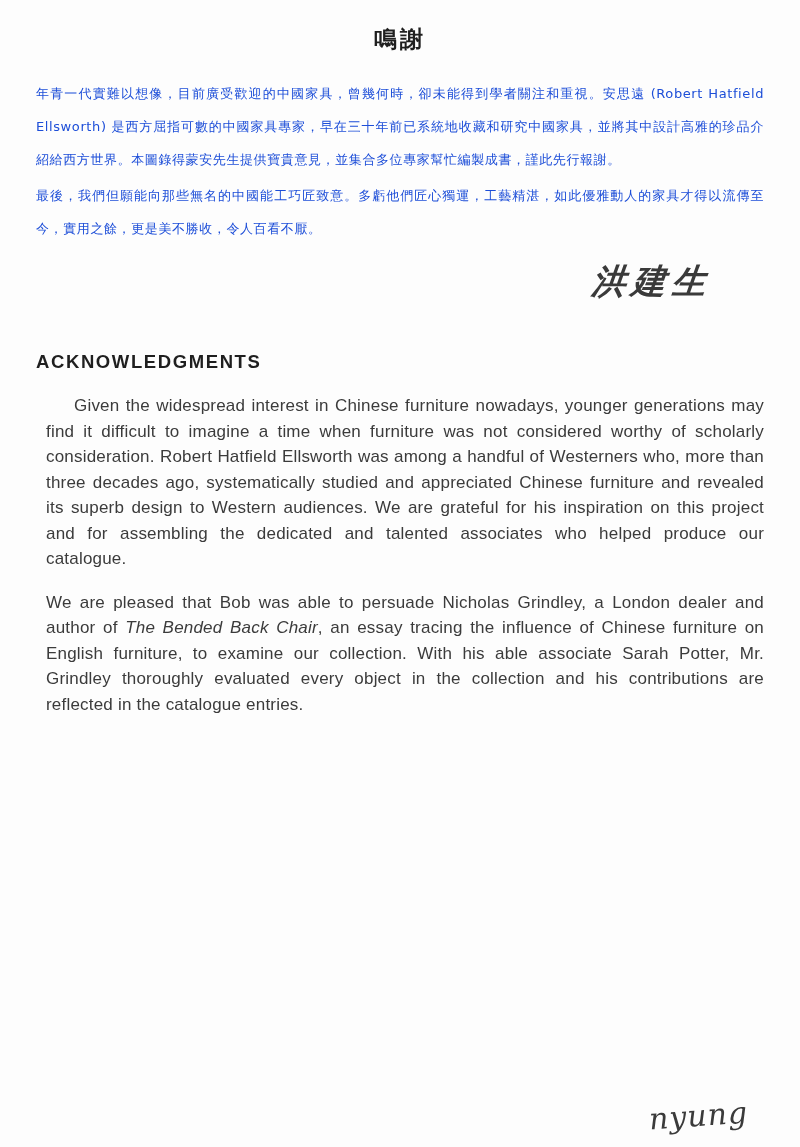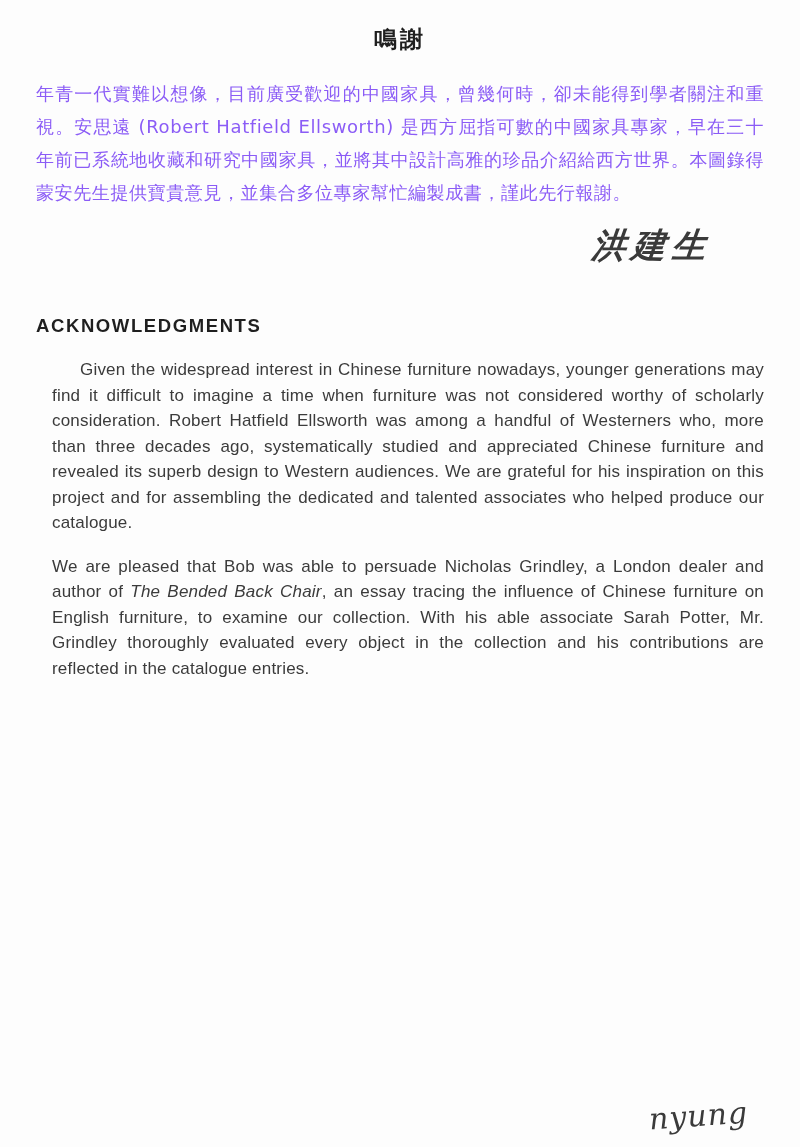--- a/index.html
+++ b/index.html
@@ -26,23 +26,23 @@
     text-align: center;
     font-family: "DejaVu Sans", "Liberation Sans", sans-serif;
     font-size: 23px;
     font-weight: 700;
     letter-spacing: 3px;
     color: #1f1f1f;
     margin: 6px 0 22px 0;
   }
   .cn-body {
     font-family: "DejaVu Sans", "Liberation Sans", sans-serif;
-    font-size: 18px;
+    font-size: 13px;
     line-height: 33px;
-    color: #8b5cf6;
+    color: #1d4ed8;
     text-align: justify;
     letter-spacing: 0.6px;
   }
   .cn-para {
     margin: 0 0 3px 0;
     text-indent: 0;
   }
   .cn-signature {
     margin-top: 14px;
     text-align: right;
@@ -65,21 +65,21 @@
   }
   .en-body {
     font-family: "Liberation Sans", sans-serif;
     font-size: 17px;
     line-height: 25.5px;
     color: #3b3b3b;
     text-align: justify;
     letter-spacing: 0.2px;
   }
   .en-para {
-    margin: 0 0 18px 16px;
+    margin: 0 0 18px 10px;
   }
   .en-para.first {
     text-indent: 28px;
   }
   .en-para em {
     font-style: italic;
   }
   .en-signature {
     position: absolute;
     right: 52px;
@@ -94,20 +94,21 @@
 </style>
 </head>
 <body>
 
 <div class="page">
 
   <h1 class="cn-title">鳴謝</h1>
 
   <div class="cn-body">
     <p class="cn-para">年青一代實難以想像，目前廣受歡迎的中國家具，曾幾何時，卻未能得到學者關注和重視。安思遠 (Robert Hatfield Ellsworth) 是西方屈指可數的中國家具專家，早在三十年前已系統地收藏和研究中國家具，並將其中設計高雅的珍品介紹給西方世界。本圖錄得蒙安先生提供寶貴意見，並集合多位專家幫忙編製成書，謹此先行報謝。</p>
+    <p class="cn-para">最後，我們但願能向那些無名的中國能工巧匠致意。多虧他們匠心獨運，工藝精湛，如此優雅動人的家具才得以流傳至今，實用之餘，更是美不勝收，令人百看不厭。</p>
   </div>
 
   <div class="cn-signature">洪建生</div>
 
   <h2 class="en-title">ACKNOWLEDGMENTS</h2>
 
   <div class="en-body">
     <p class="en-para first">Given the widespread interest in Chinese furniture nowadays, younger generations may find it difficult to imagine a time when furniture was not considered worthy of scholarly consideration. Robert Hatfield Ellsworth was among a handful of Westerners who, more than three decades ago, systematically studied and appreciated Chinese furniture and revealed its superb design to Western audiences. We are grateful for his inspiration on this project and for assembling the dedicated and talented associates who helped produce our catalogue.</p>
     <p class="en-para">
       <span>We are pleased that Bob was able to persuade Nicholas Grindley, a London dealer and author of </span><em>The Bended Back Chair</em><span>, an essay tracing the influence of Chinese furniture on English furniture, to examine our collection. With his able associate Sarah Potter, Mr. Grindley thoroughly evaluated every object in the collection and his contributions are reflected in the catalogue entries.</span>

